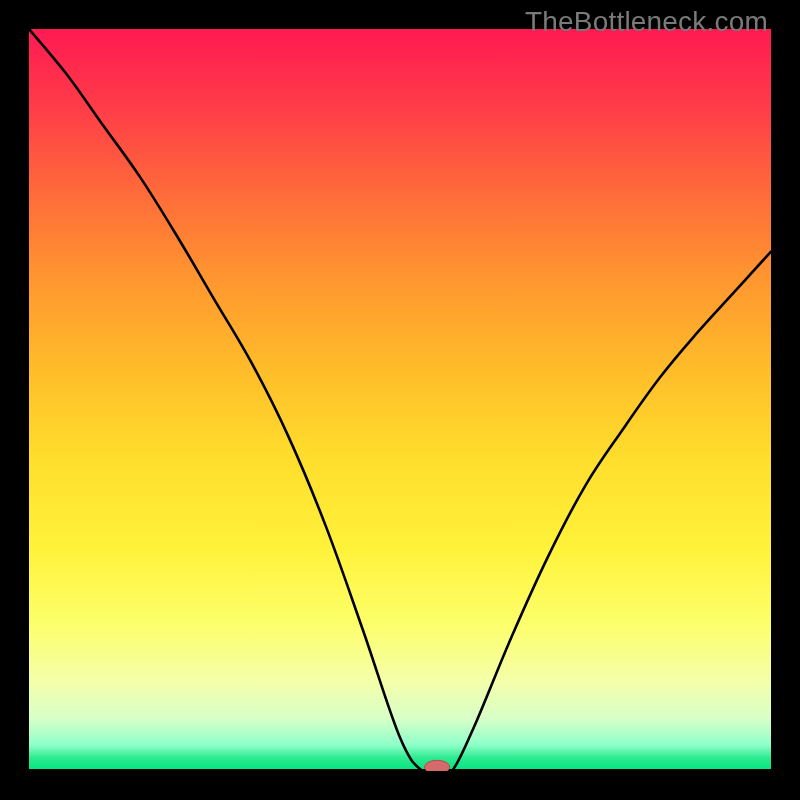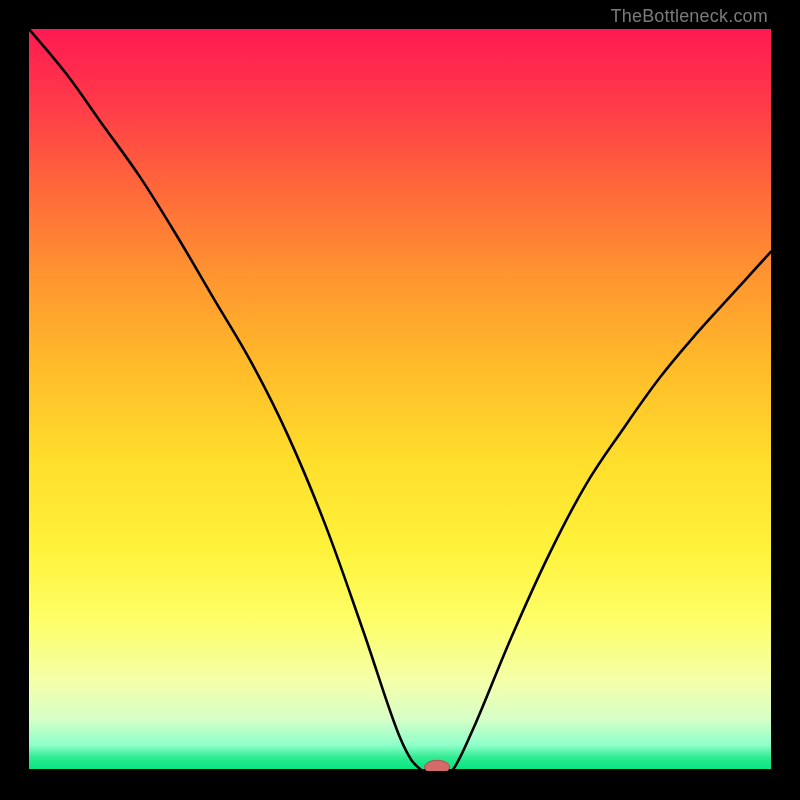--- a/index.html
+++ b/index.html
@@ -37,21 +37,21 @@
       #8effc9 96.5%,
       #2eeb90 98.2%,
       #00e47e 100%
     );
   }
   .watermark {
     position: absolute;
     top: 6px;
     right: 32px;
     color: #7a7a7a;
-    font-size: 18px;
+    font-size: 28px;
     font-weight: 500;
     letter-spacing: 0.2px;
     user-select: none;
   }
   svg.curve {
     position: absolute;
     left: 0;
     top: 0;
     width: 742px;
     height: 742px;

